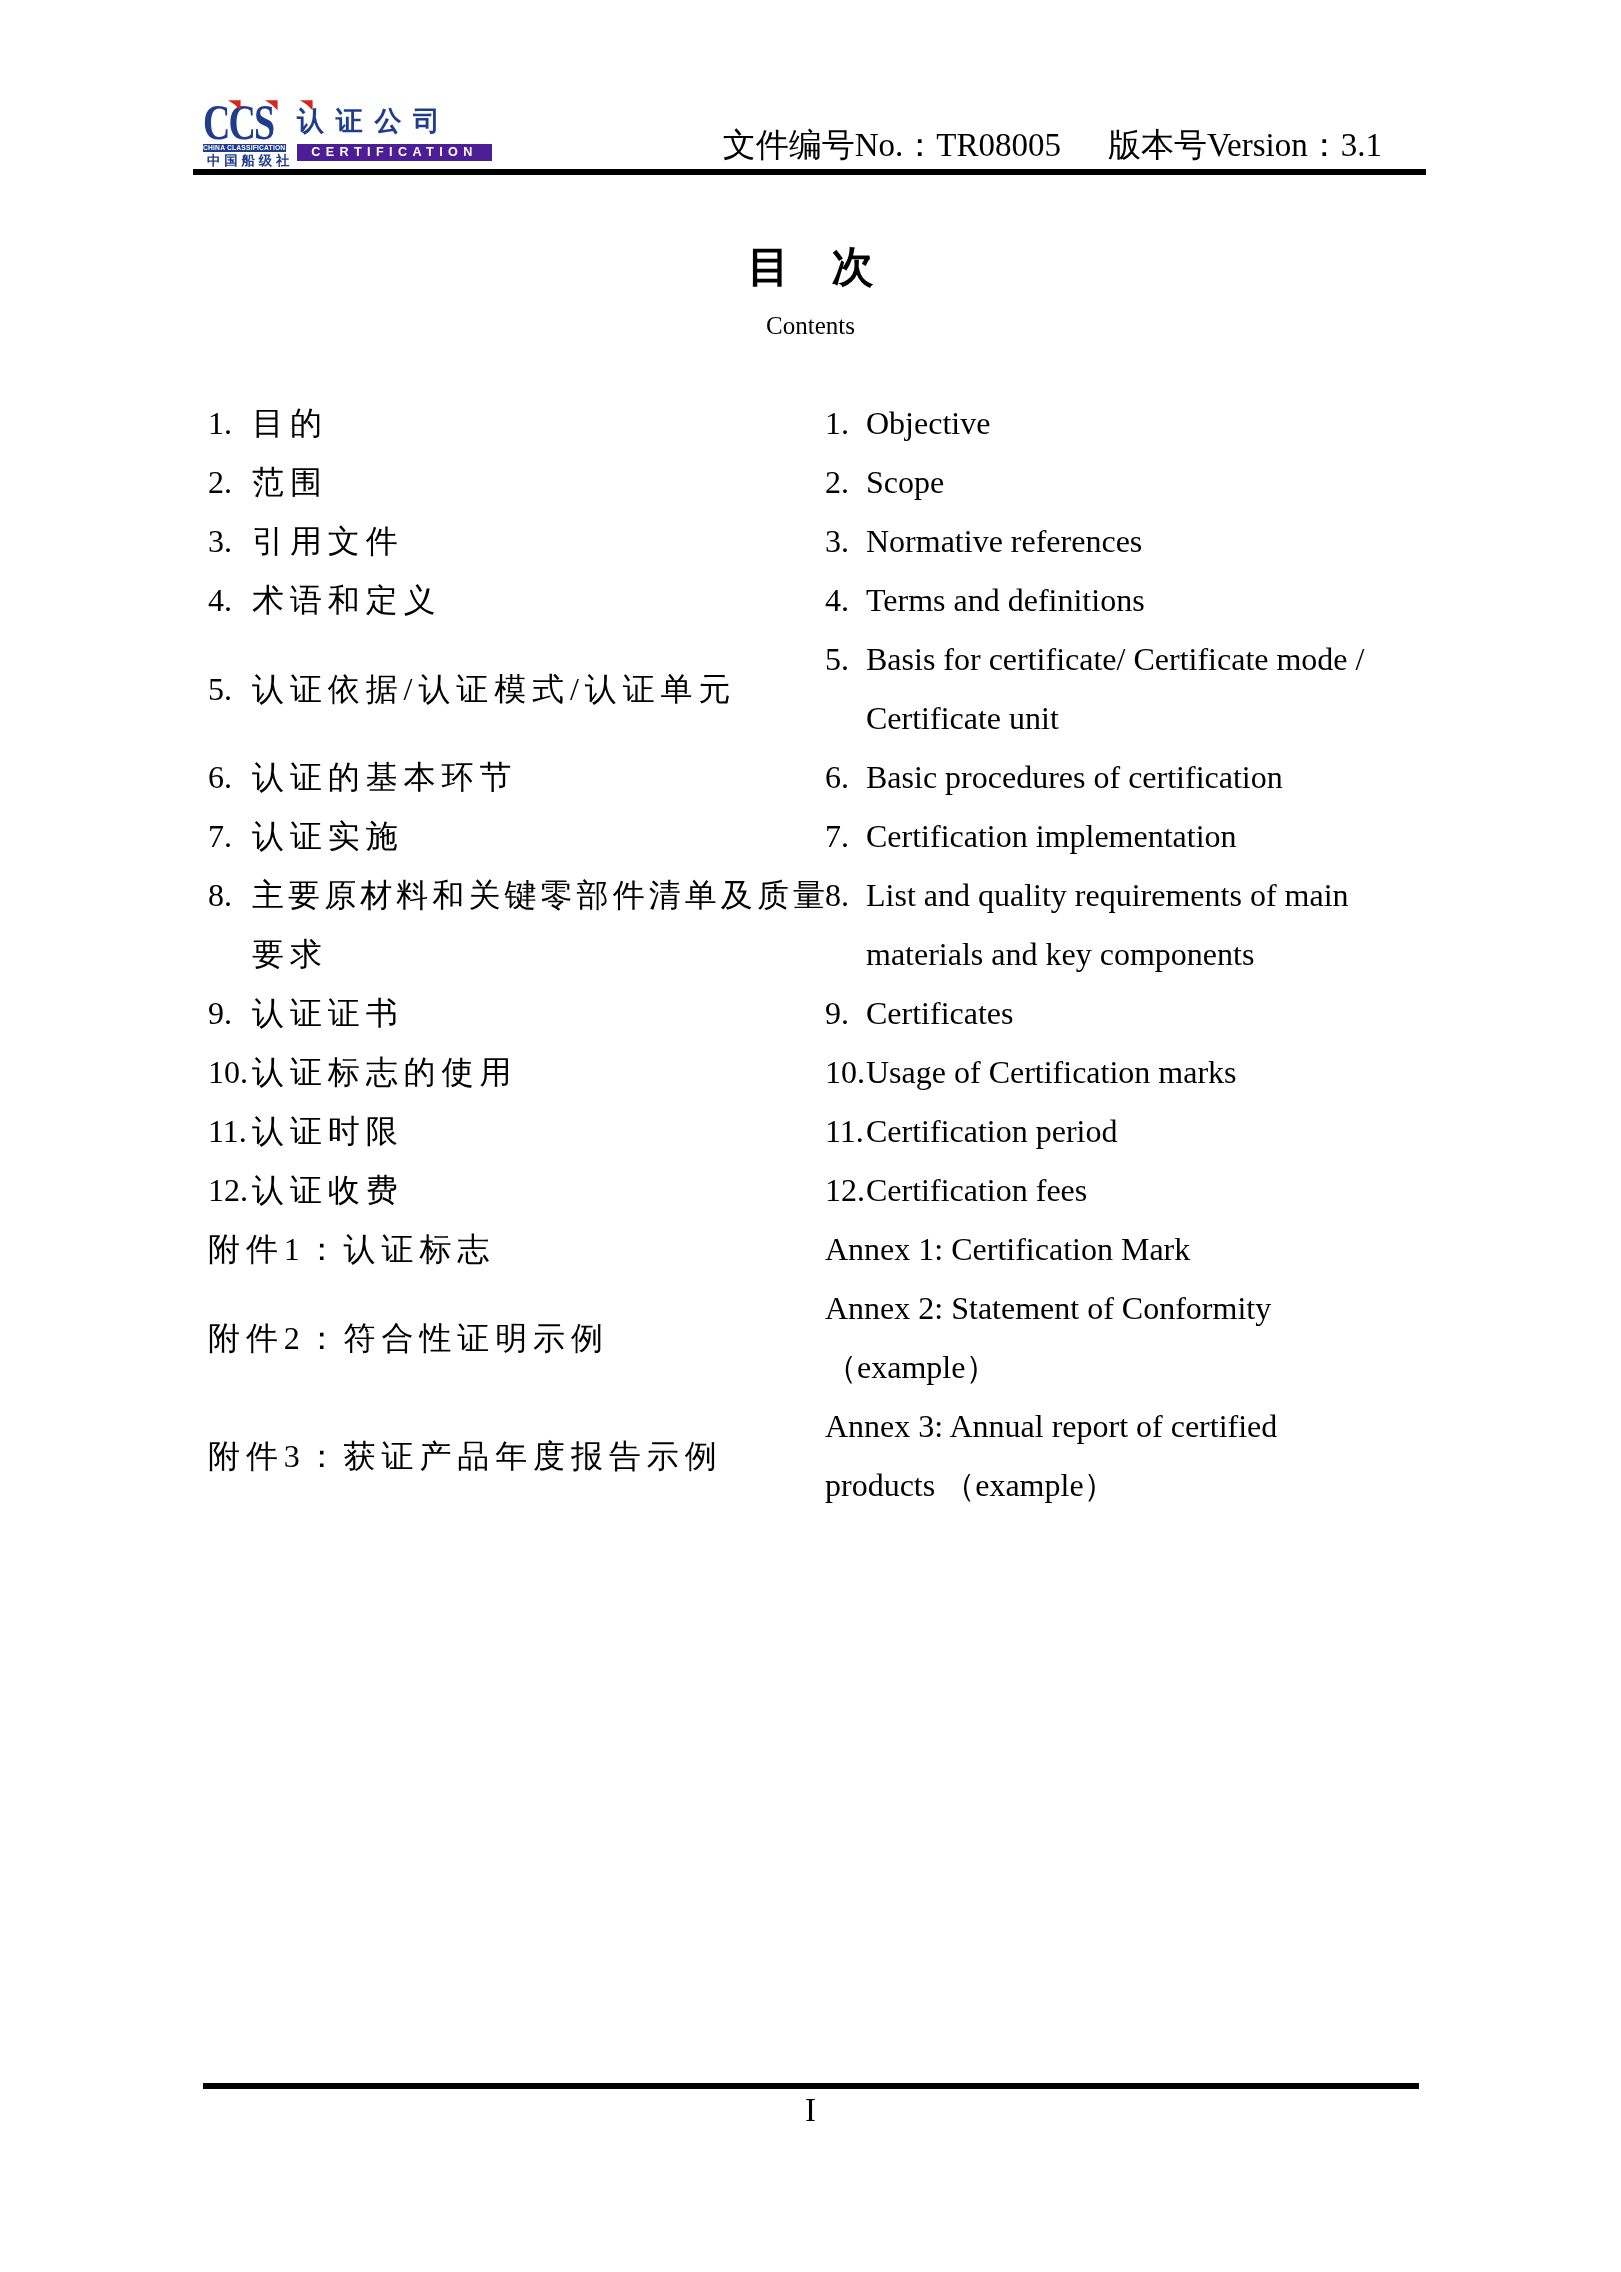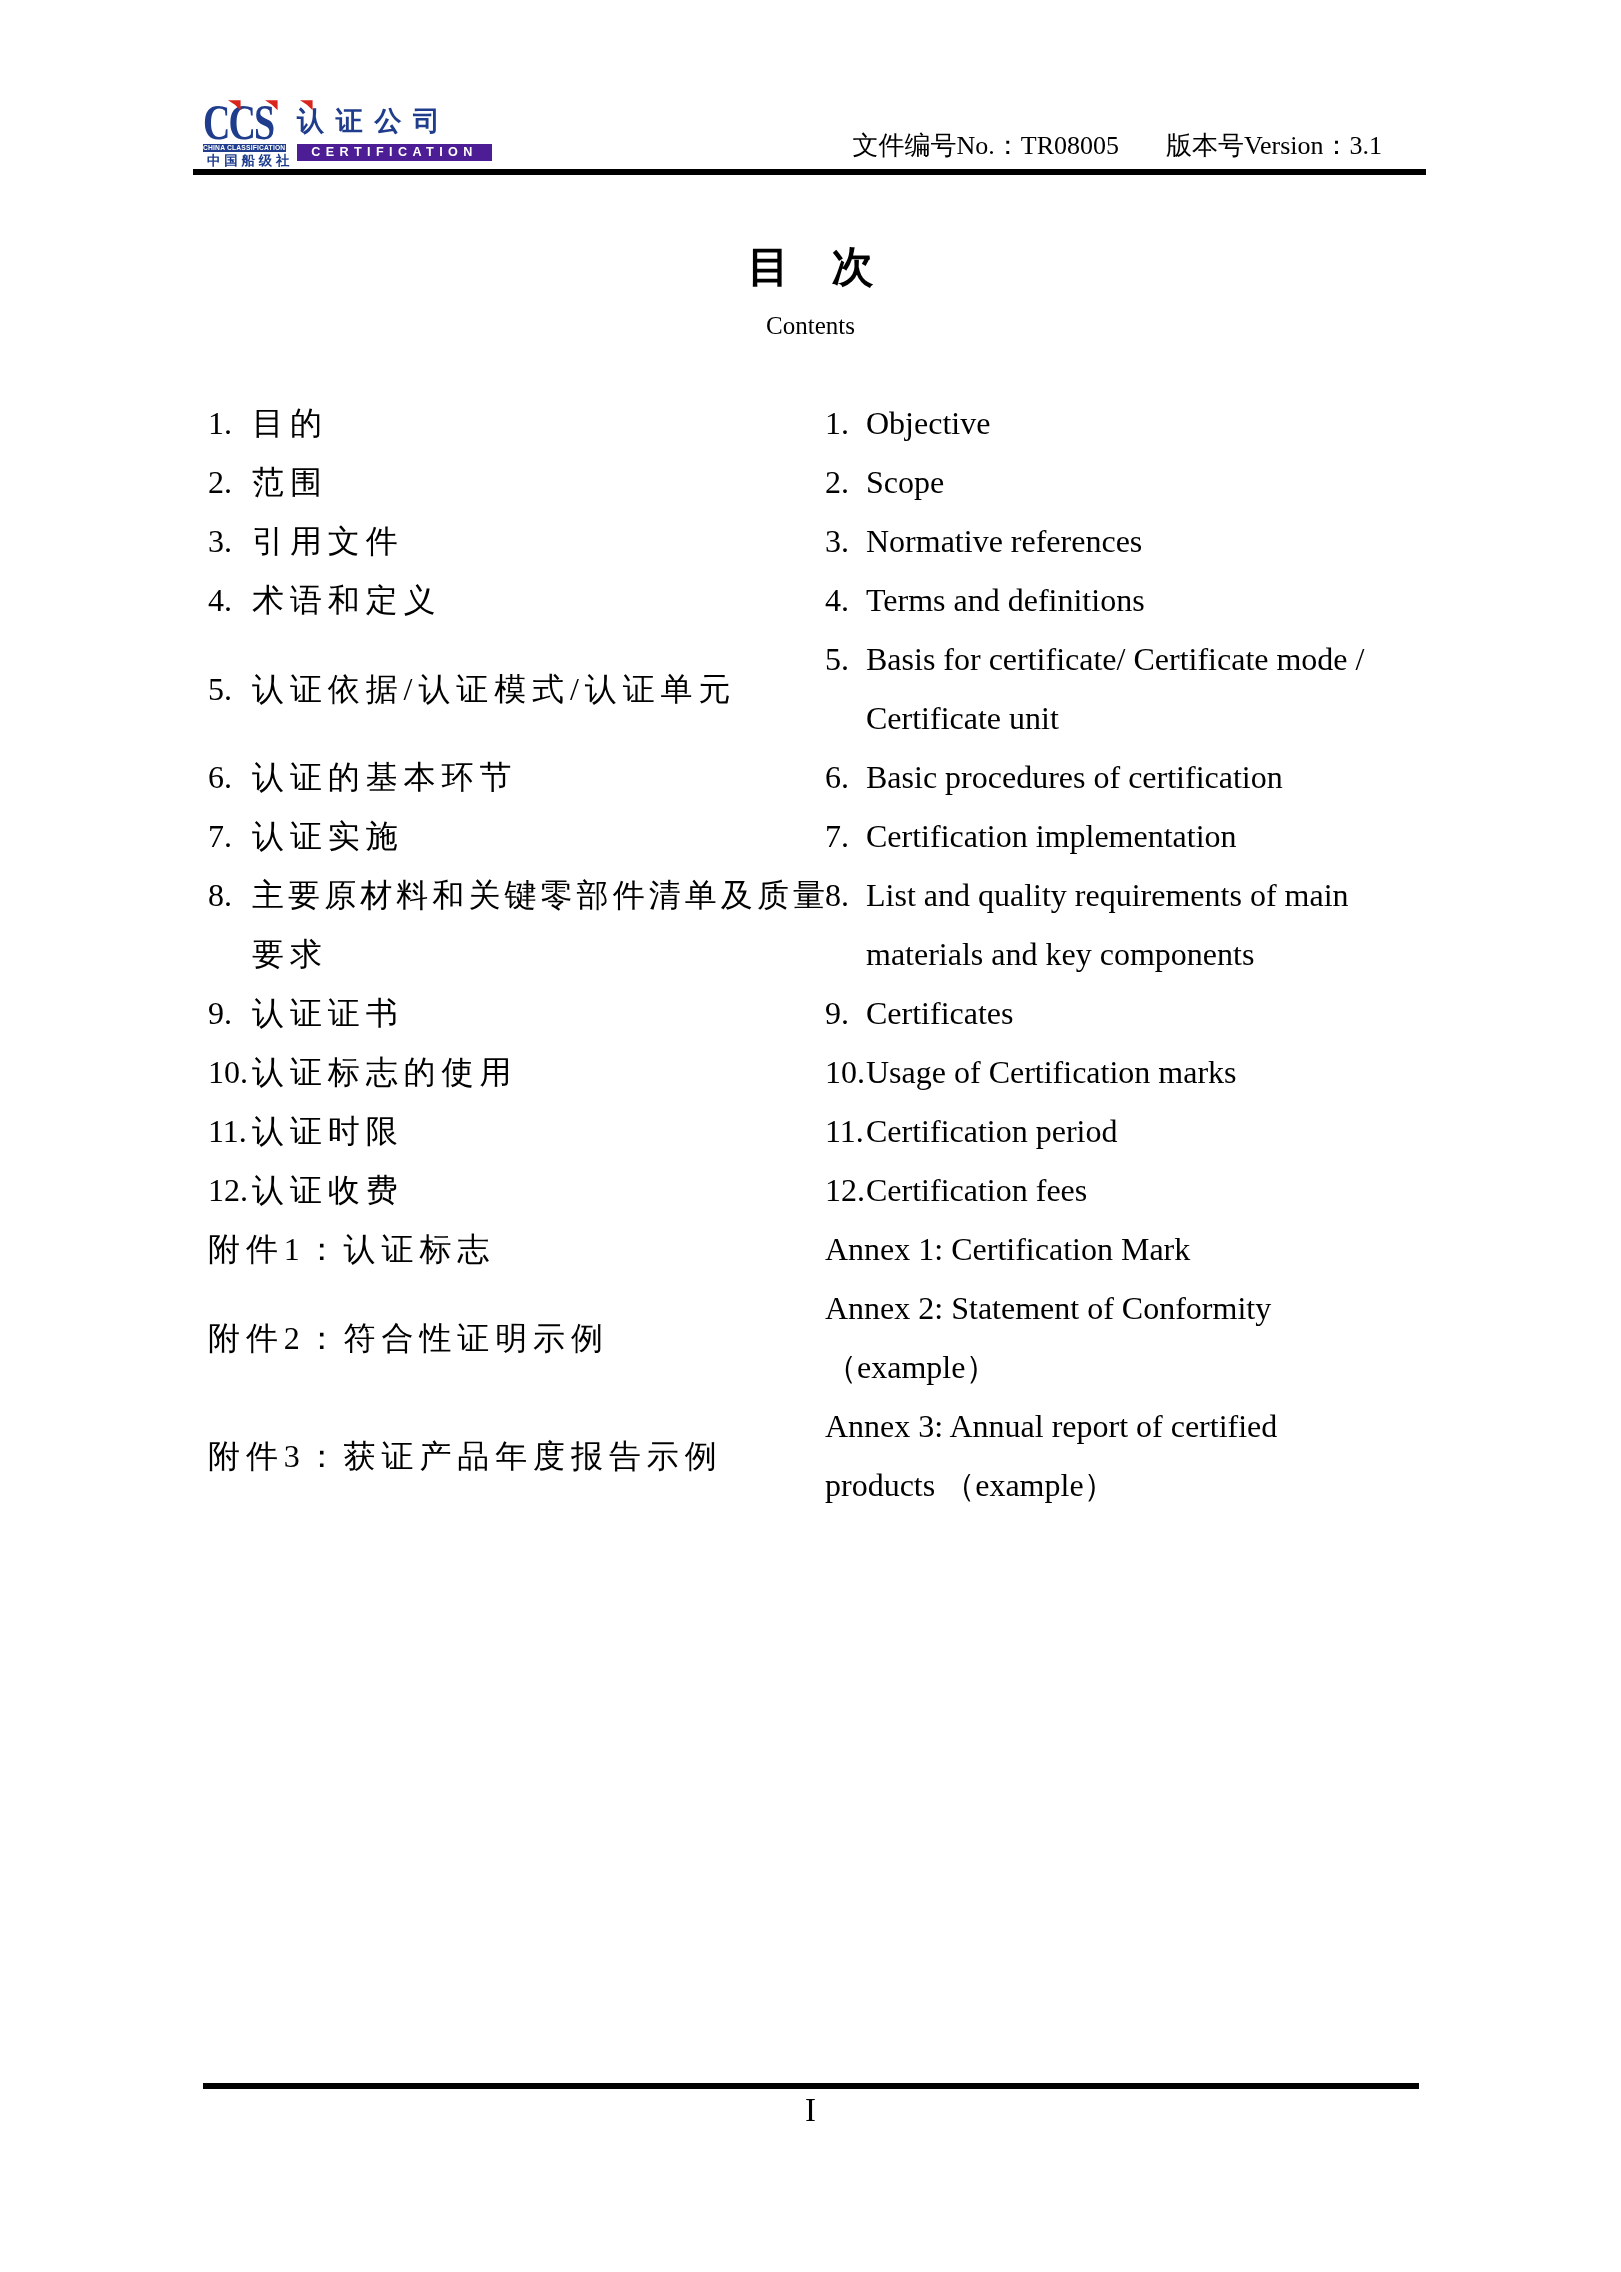--- a/index.html
+++ b/index.html
@@ -59,21 +59,21 @@
   .cert-bar {
     margin-top: 2.5px; width: 195px; height: 17.6px;
     background: #4c1d95; color: #ffffff;
     font-family: "Liberation Sans", sans-serif;
     font-weight: bold; font-size: 12.6px; line-height: 17.6px;
     letter-spacing: 5.4px; text-align: center; white-space: nowrap;
   }
   .doc-meta {
     position: absolute; top: 126px; right: 239px;
     display: flex; gap: 47px;
-    font-size: 26px; line-height: 39px; white-space: nowrap;
+    font-size: 33px; line-height: 39px; white-space: nowrap;
   }
   .header-rule {
     position: absolute; left: 193px; top: 169px;
     width: 1233px; height: 5.9px; background: #000000;
   }
 
   
   .title-zh {
     position: absolute; top: 244px; left: 0; width: 100%;
     text-align: center; font-size: 42px; line-height: 47px; font-weight: bold;

